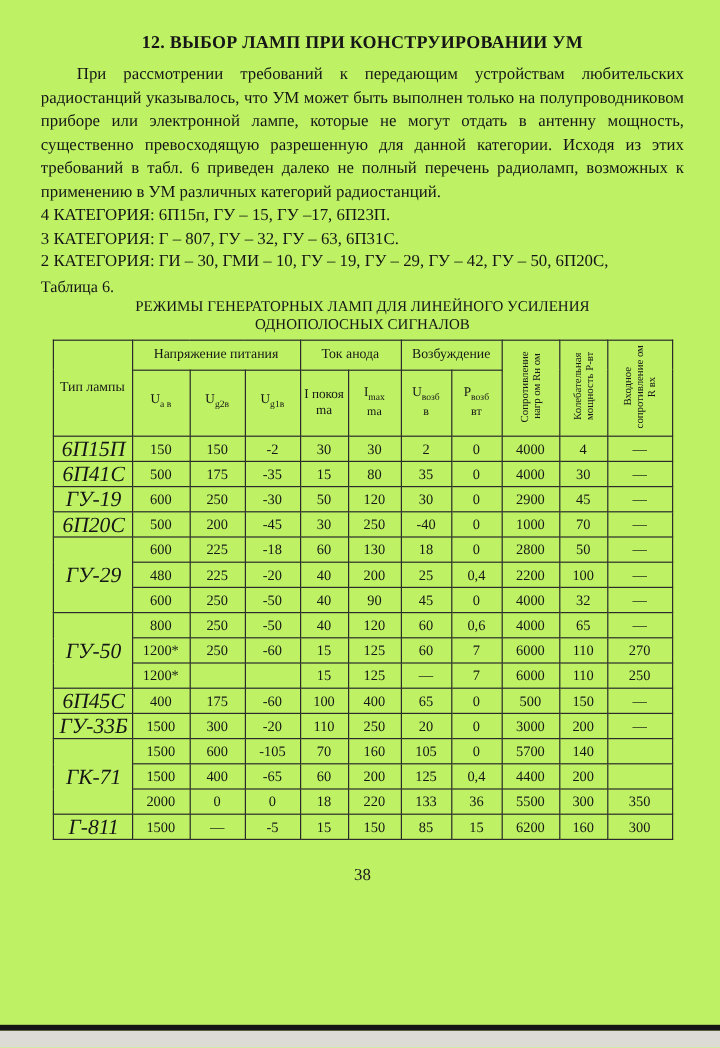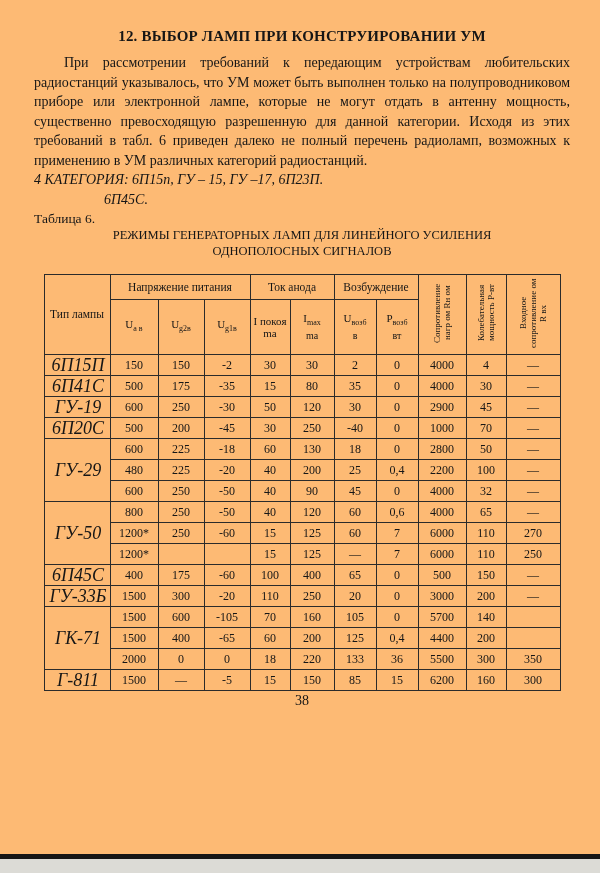--- a/index.html
+++ b/index.html
@@ -5,48 +5,48 @@
   * { box-sizing: border-box; }
   html,body { margin:0; padding:0; }
   body {
     background:#e9e8e4;
     font-family:"Liberation Serif","DejaVu Serif",serif;
   }
   .page {
     position:relative;
     width:600px; height:873px;
     margin:0 auto;
-    background:#fdba74;
+    background:#bef264;
     color:#161616;
     overflow:hidden;
   }
   .content { padding:22px 30px 0 34px; }
 
   .title {
     font-size:15px; font-weight:700;
     text-align:center;
     margin:6px 0 8px 0;
     letter-spacing:.2px;
   }
   .intro {
     margin:0;
     font-size:14px; line-height:19.5px;
     text-align:justify;
     text-indent:30px;
   }
-  .cat { font-size:14px; line-height:19.5px; white-space:nowrap;font-style:italic; }
+  .cat { font-size:14px; line-height:19.5px; white-space:nowrap; }
   .cat.indent-a { padding-left:70px; }
   .cat.indent-b { padding-left:104px; }
 
   .table-label { font-size:13.5px; line-height:17px; margin-top:1px; }
   .caption {
     text-align:center;
     font-size:12.5px; line-height:15.5px;
     max-width:480px;
-    margin:1px auto 15px auto;
+    margin:1px auto 4px auto;
   }
 
   table { border-collapse:collapse; margin:0 auto; table-layout:fixed; }
   th,td {
     border:1px solid #2b2b2b;
     font-weight:400;
     padding:0 2px;
     text-align:center;
     overflow:hidden;
     vertical-align:middle;
@@ -59,37 +59,38 @@
   .vert {
     writing-mode:vertical-rl;
     transform:rotate(180deg);
     font-size:9px; line-height:10px;
     height:76px;
     display:inline-block;
   }
   tbody td { font-size:12px; height:21px; line-height:13px; }
   td.lamp-cell { text-align:center; padding-left:4px; font-size:18px;font-style:italic; }
 
-  .page-number { text-align:center; font-size:14px; margin-top:2px; }
+  .page-number { text-align:center; font-size:14px; margin-top:22px; }
 
   .scan-line   { position:absolute; left:0; top:854px; width:100%; height:5px; background:#161616; }
   .scan-bottom { position:absolute; left:0; top:859px; width:100%; height:14px; background:#dcdbd6; }
 </style>
 </head>
 <body>
 
 <div class="page">
   <div class="content">
 
     <h1 class="title">12. ВЫБОР ЛАМП ПРИ КОНСТРУИРОВАНИИ УМ</h1>
 
     <p class="intro">При рассмотрении требований к передающим устройствам любительских радиостанций указывалось, что УМ может быть выполнен только на полупроводниковом приборе или электронной лампе, которые не могут отдать в антенну мощность, существенно превосходящую разрешенную для данной категории. Исходя из этих требований в табл. 6 приведен далеко не полный перечень радиоламп, возможных к применению в УМ различных категорий радиостанций.</p>
 
     <div class="cat">4 КАТЕГОРИЯ: 6П15п, ГУ – 15, ГУ –17, 6П23П.</div>
-    <div class="cat indent-a">6П45С.</div>
+    <div class="cat">3 КАТЕГОРИЯ: Г – 807, ГУ – 32, ГУ – 63, 6П31С.</div>
+    <div class="cat">2 КАТЕГОРИЯ: ГИ – 30, ГМИ – 10, ГУ – 19, ГУ – 29, ГУ – 42, ГУ – 50, 6П20С,</div>
 
     <div class="table-label">Таблица 6.</div>
     <div class="caption">РЕЖИМЫ ГЕНЕРАТОРНЫХ ЛАМП ДЛЯ ЛИНЕЙНОГО УСИЛЕНИЯ ОДНОПОЛОСНЫХ СИГНАЛОВ</div>
 
     <table>
       <colgroup>
         <col style="width:66px">
           <col style="width:48px">
           <col style="width:46px">
           <col style="width:46px">

